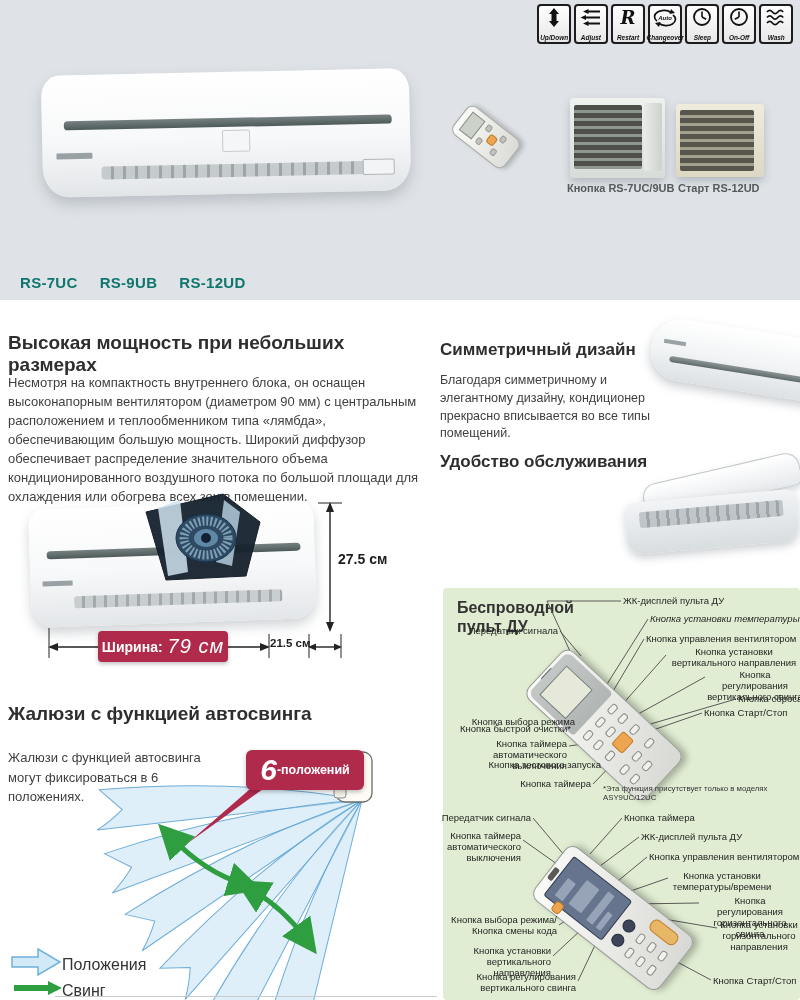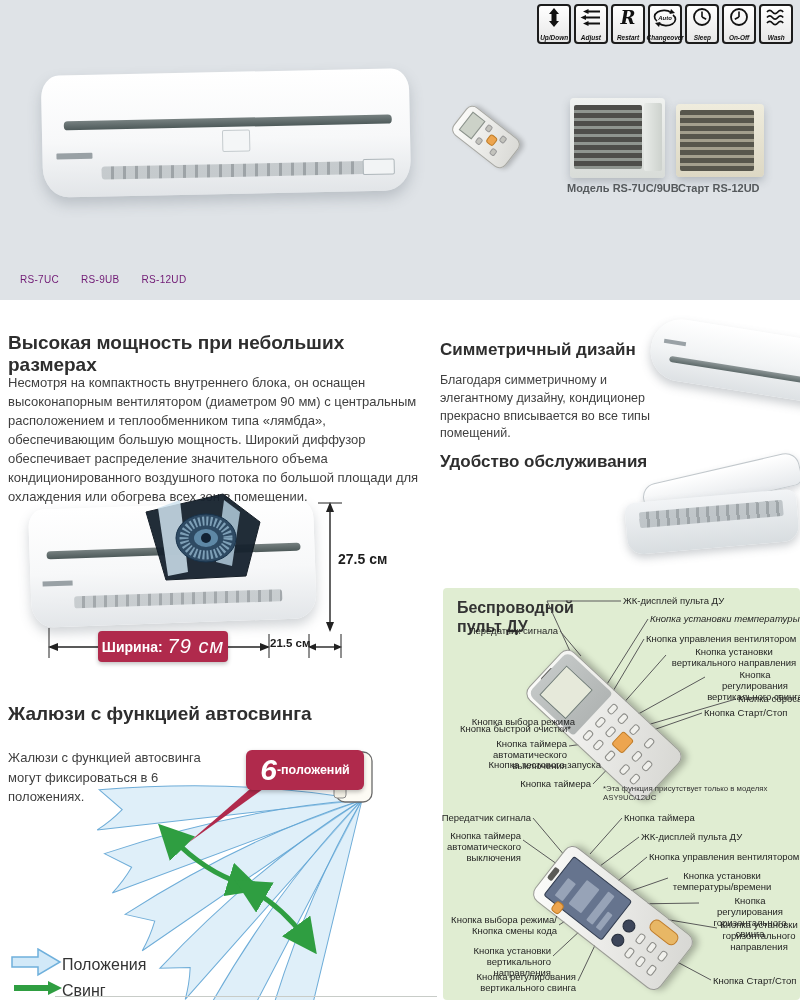--- a/index.html
+++ b/index.html
@@ -34,21 +34,21 @@
   .hr-orange{position:absolute;left:13px;top:34px;width:8px;height:7px;border-radius:3px;background:#eda54f;border:1px solid #bf7d28;}
   .outdoor{position:absolute;border-radius:4px;box-shadow:0 4px 8px rgba(80,90,100,.3);}
   .od1{left:570px;top:98px;width:95px;height:80px;background:linear-gradient(180deg,#f0f2f0,#d8dcd8);}
   .od1 .grille{position:absolute;left:4px;top:7px;width:68px;height:64px;border-radius:2px;
                background:repeating-linear-gradient(180deg,#4e4e4a 0 5px,#8f958f 5px 8px);}
   .od1 .side{position:absolute;right:3px;top:5px;width:18px;height:68px;background:linear-gradient(90deg,#e8ebe8,#cdd2cd);border-radius:2px;}
   .od2{left:676px;top:104px;width:88px;height:73px;background:linear-gradient(180deg,#efecdd,#ddd8c4);}
   .od2 .grille{position:absolute;left:4px;top:6px;width:74px;height:61px;border-radius:2px;
                background:repeating-linear-gradient(180deg,#57564c 0 5px,#a39f8d 5px 8px);}
   .od-label{position:absolute;font-size:11px;font-weight:bold;color:#55595c;}
-  .models{position:absolute;left:20px;top:274px;font-size:10px;font-weight:normal;color:#701a75;letter-spacing:.3px;}
+  .models{position:absolute;left:20px;top:274px;font-size:15px;font-weight:bold;color:#0f766e;letter-spacing:.3px;}
   .models span{margin-right:22px;}
   
   .h-big{position:absolute;font-weight:bold;color:#2e2e2e;}
   .body-txt{position:absolute;color:#3f3f3f;}
   
   .dim-unit{position:absolute;left:30px;top:505px;width:285px;height:118px;transform:rotate(-2deg);
             background:linear-gradient(180deg,#ffffff 0%,#f7f8f9 55%,#e3e6e9 100%);
             border-radius:14px 14px 22px 22px/18px 18px 24px 24px;box-shadow:0 6px 12px rgba(90,100,110,.28);}
   .du-stripe{position:absolute;left:6%;right:5%;top:42px;height:8px;border-radius:4px;
              background:linear-gradient(180deg,#768080,#4e5a5a);}
@@ -185,21 +185,21 @@
       <div class="hr-orange"></div>
     </div>
 
     <div class="outdoor od1">
       <div class="grille"></div>
       <div class="side"></div>
     </div>
     <div class="outdoor od2">
       <div class="grille"></div>
     </div>
-    <div class="od-label" style="left:567px;top:182px;">Модель RS-7UC/9UB</div>
+    <div class="od-label" style="left:567px;top:182px;">Кнопка RS-7UC/9UB</div>
     <div class="od-label" style="left:678px;top:182px;">Старт RS-12UD</div>
 
     <div class="models">
       <span>RS-7UC</span><span>RS-9UB</span><span>RS-12UD</span>
     </div>
   </div>
 
   <div class="h-big" style="left:8px;top:332px;width:425px;font-size:19px;">Высокая мощность  при  небольших размерах</div>
   <div class="body-txt" style="left:8px;top:374px;width:414px;font-size:13px;line-height:1.46;">Несмотря на компактность внутреннего блока, он оснащен высоконапорным вентилятором (диаметром 90 мм) с центральным расположением и теплообменником типа «лямбда», обеспечивающим большую мощность. Широкий диффузор обеспечивает распределение значительного объема кондиционированного воздушного потока по большой площади для охлаждения или обогрева всех зон в помещении.</div>
 

